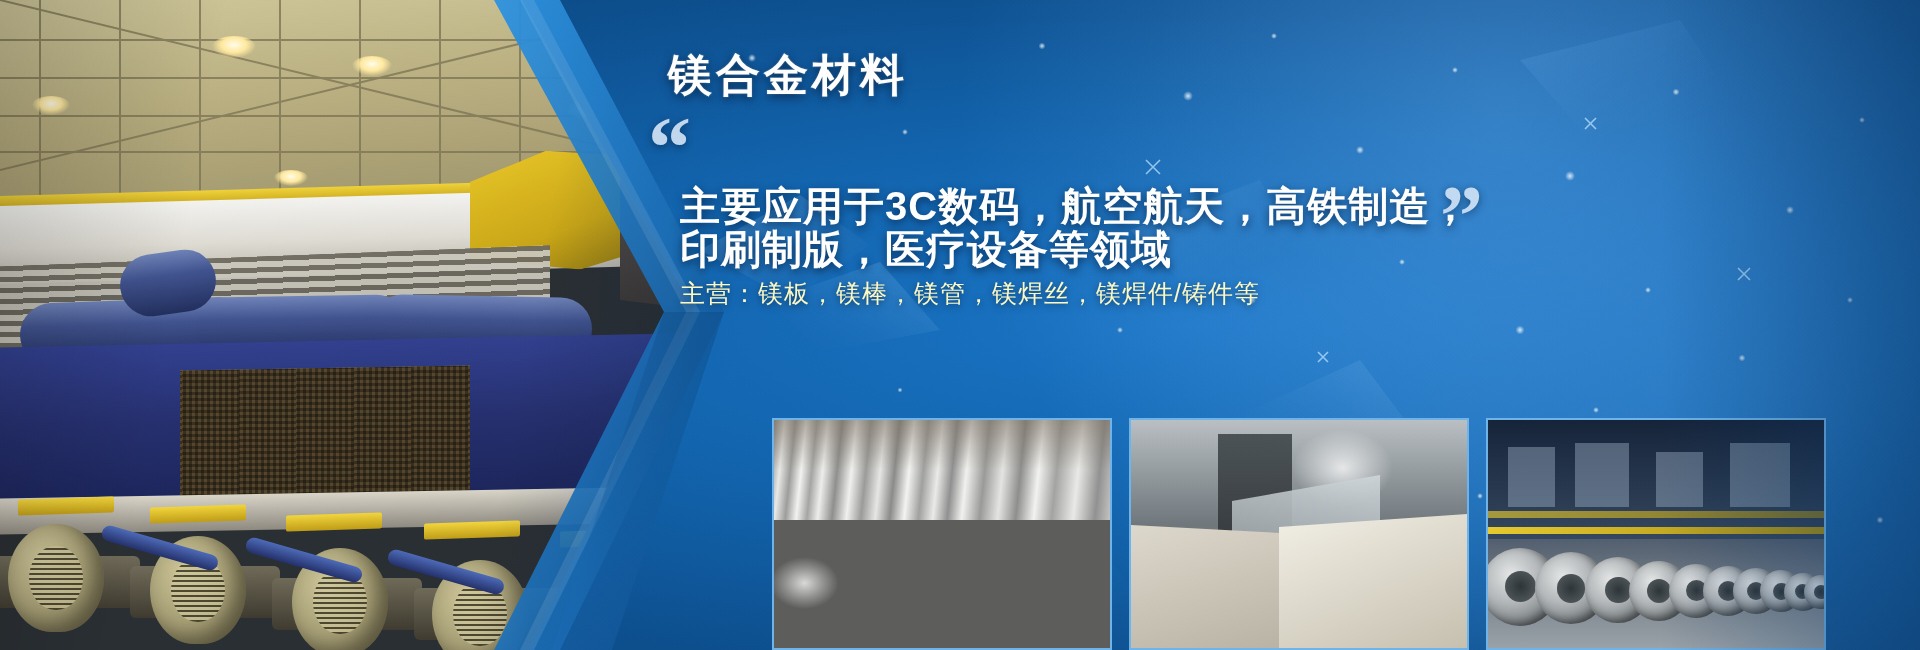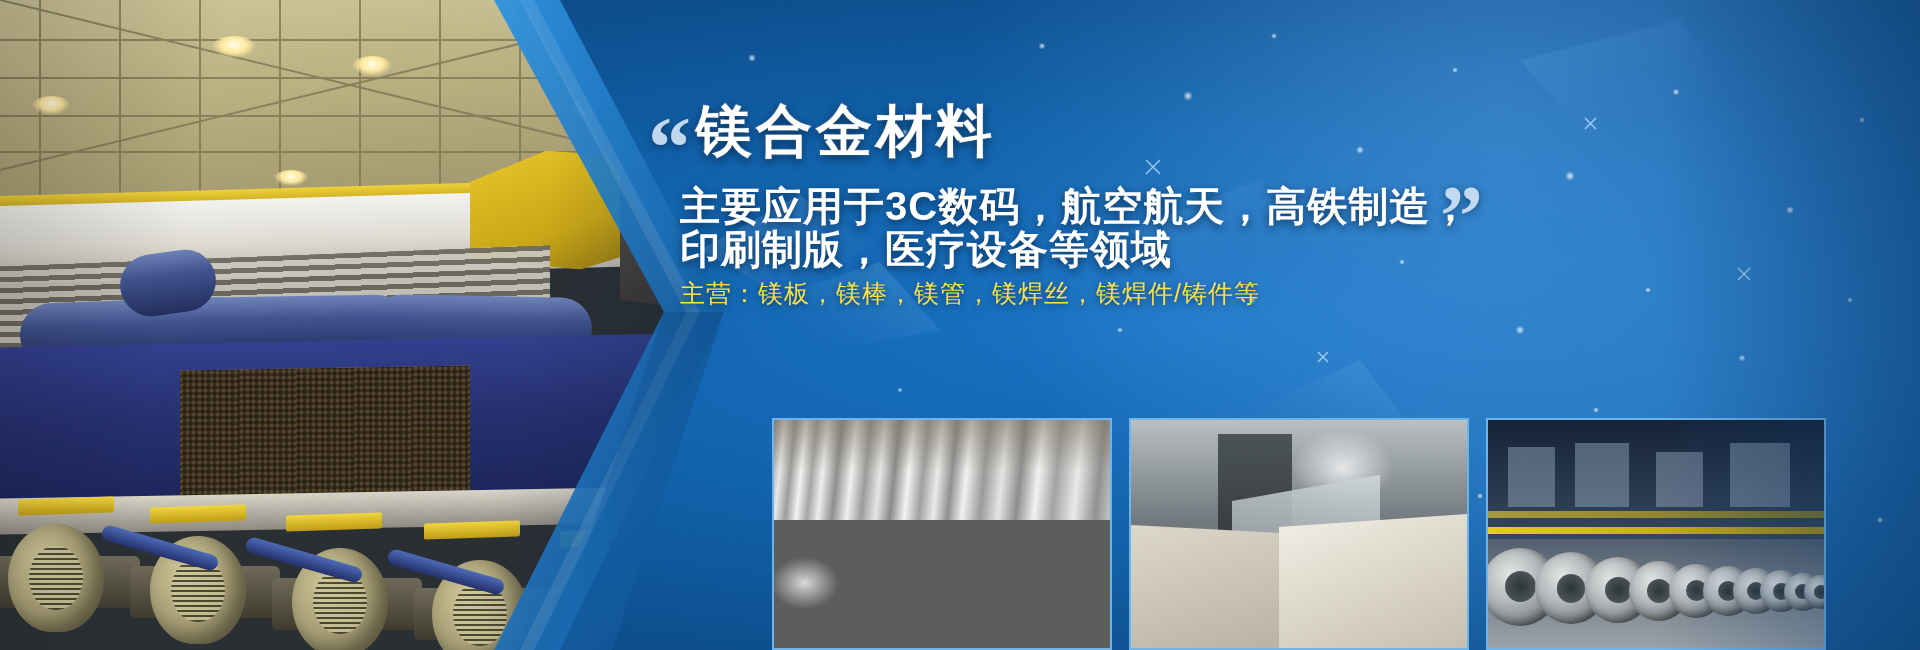--- a/index.html
+++ b/index.html
@@ -119,25 +119,24 @@
   
   .chevron{
     position:absolute;left:494px;top:0;width:230px;height:650px;
     pointer-events:none;
   }
 
   
   .content{position:absolute;left:0;top:0;width:1920px;height:650px;}
 
   .title{
-    position:absolute;left:696px;top:46px;
-    font-size:56px;font-weight:bold;color:#ffffff;letter-spacing:4px;
+    position:absolute;left:668px;top:46px;
+    font-size:44px;font-weight:bold;color:#ffffff;letter-spacing:4px;
     text-shadow:0 3px 10px rgba(3,25,55,.75), 0 0 2px rgba(255,255,255,.4);
     white-space:nowrap;
-    margin-top:48px;
   }
 
   .quote-open,.quote-close{
     position:absolute;color:#cfe2f5;opacity:.92;
     font-family:"Liberation Serif","DejaVu Serif",serif;
     font-size:86px;font-weight:bold;line-height:.7;
     text-shadow:0 2px 8px rgba(3,25,55,.55);
   }
   .quote-open{left:648px;top:118px;}
   .quote-close{left:1440px;top:186px;}
@@ -146,21 +145,21 @@
     position:absolute;left:680px;
     font-size:40px;font-weight:bold;color:#ffffff;letter-spacing:1px;
     text-shadow:0 3px 9px rgba(3,25,55,.7);
     white-space:nowrap;
   }
   .lead.l1{top:137px;margin-top:42px;}
   .lead.l2{top:222px;}
 
   .sub{
     position:absolute;left:680px;top:277px;
-    font-size:25px;color:#fde047;letter-spacing:1px;
+    font-size:25px;color:#fef9c3;letter-spacing:1px;
     text-shadow:0 2px 7px rgba(3,25,55,.6);
     white-space:nowrap;
   }
 
   
   .thumbs{position:absolute;left:772px;top:418px;display:flex;gap:17px;}
   .thumb{
     width:340px;height:232px;
     border:2px solid #6fb3e8;
     box-sizing:border-box;

